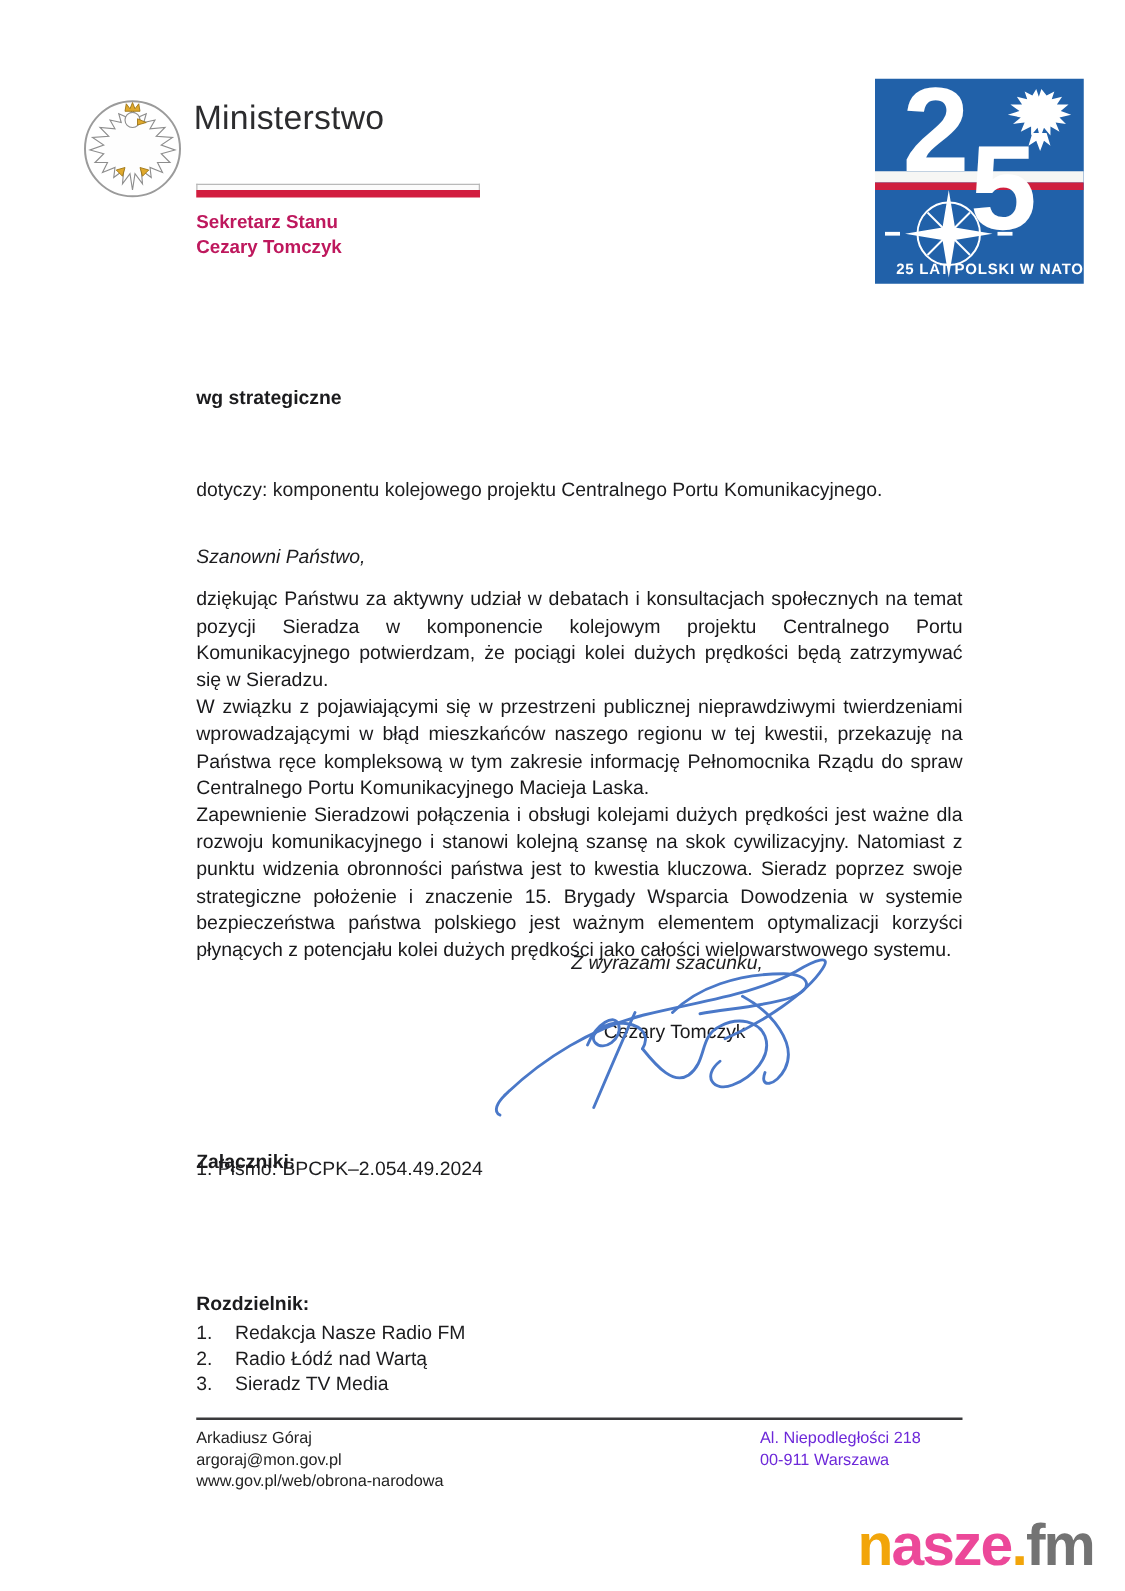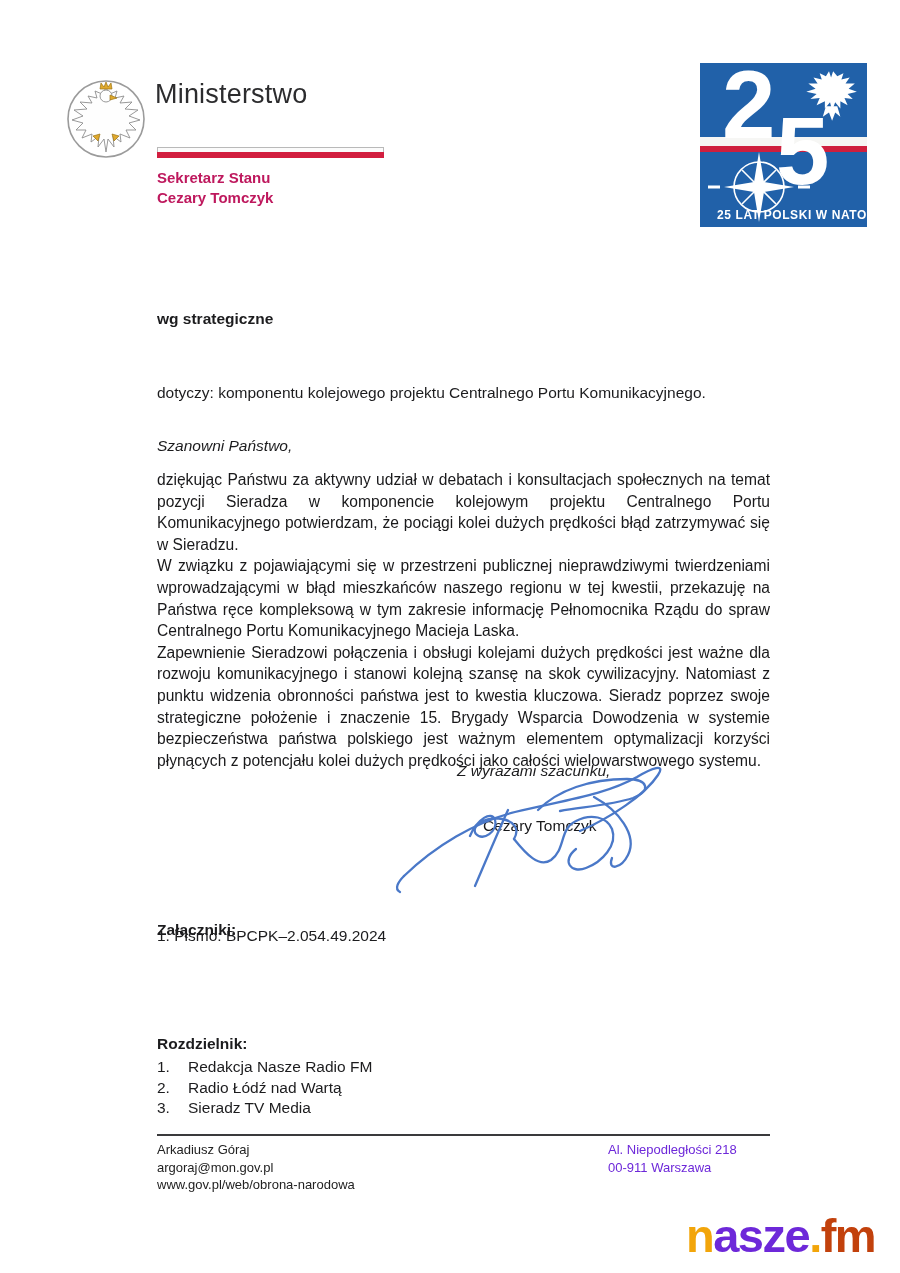--- a/index.html
+++ b/index.html
@@ -140,21 +140,21 @@
       <rect x="92" y="34.5" width="12" height="3" fill="#ffffff"></rect>
     </svg>
     <div class="nato-caption">25 LAT POLSKI W NATO</div>
   </div>
 
   <div class="abs distribution-note">wg strategiczne</div>
   <div class="abs subject-line">dotyczy: komponentu kolejowego projektu Centralnego Portu Komunikacyjnego.</div>
   <div class="abs salutation">Szanowni Państwo,</div>
 
   <div class="abs body-text">
-    <p>dziękując Państwu za aktywny udział w debatach i konsultacjach społecznych na temat pozycji Sieradza w komponencie kolejowym projektu Centralnego Portu Komunikacyjnego potwierdzam, że pociągi kolei dużych prędkości błąd zatrzymywać się w Sieradzu.</p>
+    <p>dziękując Państwu za aktywny udział w debatach i konsultacjach społecznych na temat pozycji Sieradza w komponencie kolejowym projektu Centralnego Portu Komunikacyjnego potwierdzam, że pociągi kolei dużych prędkości będą zatrzymywać się w Sieradzu.</p>
     <p>W związku z pojawiającymi się w przestrzeni publicznej nieprawdziwymi twierdzeniami wprowadzającymi w błąd mieszkańców naszego regionu w tej kwestii, przekazuję na Państwa ręce kompleksową w tym zakresie informację Pełnomocnika Rządu do spraw Centralnego Portu Komunikacyjnego Macieja Laska.</p>
     <p>Zapewnienie Sieradzowi połączenia i obsługi kolejami dużych prędkości jest ważne dla rozwoju komunikacyjnego i stanowi kolejną szansę na skok cywilizacyjny. Natomiast z punktu widzenia obronności państwa jest to kwestia kluczowa. Sieradz poprzez swoje strategiczne położenie i znaczenie 15. Brygady Wsparcia Dowodzenia w systemie bezpieczeństwa państwa polskiego jest ważnym elementem optymalizacji korzyści płynących z potencjału kolei dużych prędkości jako całości wielowarstwowego systemu.</p>
   </div>
 
   <div class="abs closing">Z wyrazami szacunku,</div>
   <div class="abs signer-name">Cezary Tomczyk</div>
 
   <svg class="abs signature-svg" viewBox="0 0 312 150">
     <g fill="none" stroke="#4a78c8" stroke-width="2.3" stroke-linecap="round">
       <path d="M14 128 C45 98 85 74 125 64 C175 52 215 47 247 29 C262 20 276 15 268 27 C255 47 220 70 190 83"></path>
@@ -191,16 +191,16 @@
     <div>Arkadiusz Góraj</div>
     <div>argoraj@mon.gov.pl</div>
     <div>www.gov.pl/web/obrona-narodowa</div>
   </div>
   <div class="abs footer-right">
     <div>Al. Niepodległości 218</div>
     <div>00-911 Warszawa</div>
   </div>
 
   <div class="abs station-logo">
-    <span style="color:#f2a50a;">n</span><span style="color:#6d28d9;">asze</span><span style="color:#f2a50a;">.</span><span style="color:#c2410c;">fm</span>
+    <span style="color:#f2a50a;">n</span><span style="color:#ec4899;">asze</span><span style="color:#f2a50a;">.</span><span style="color:#737373;">fm</span>
   </div>
 
 </div>
 
 </body></html>

